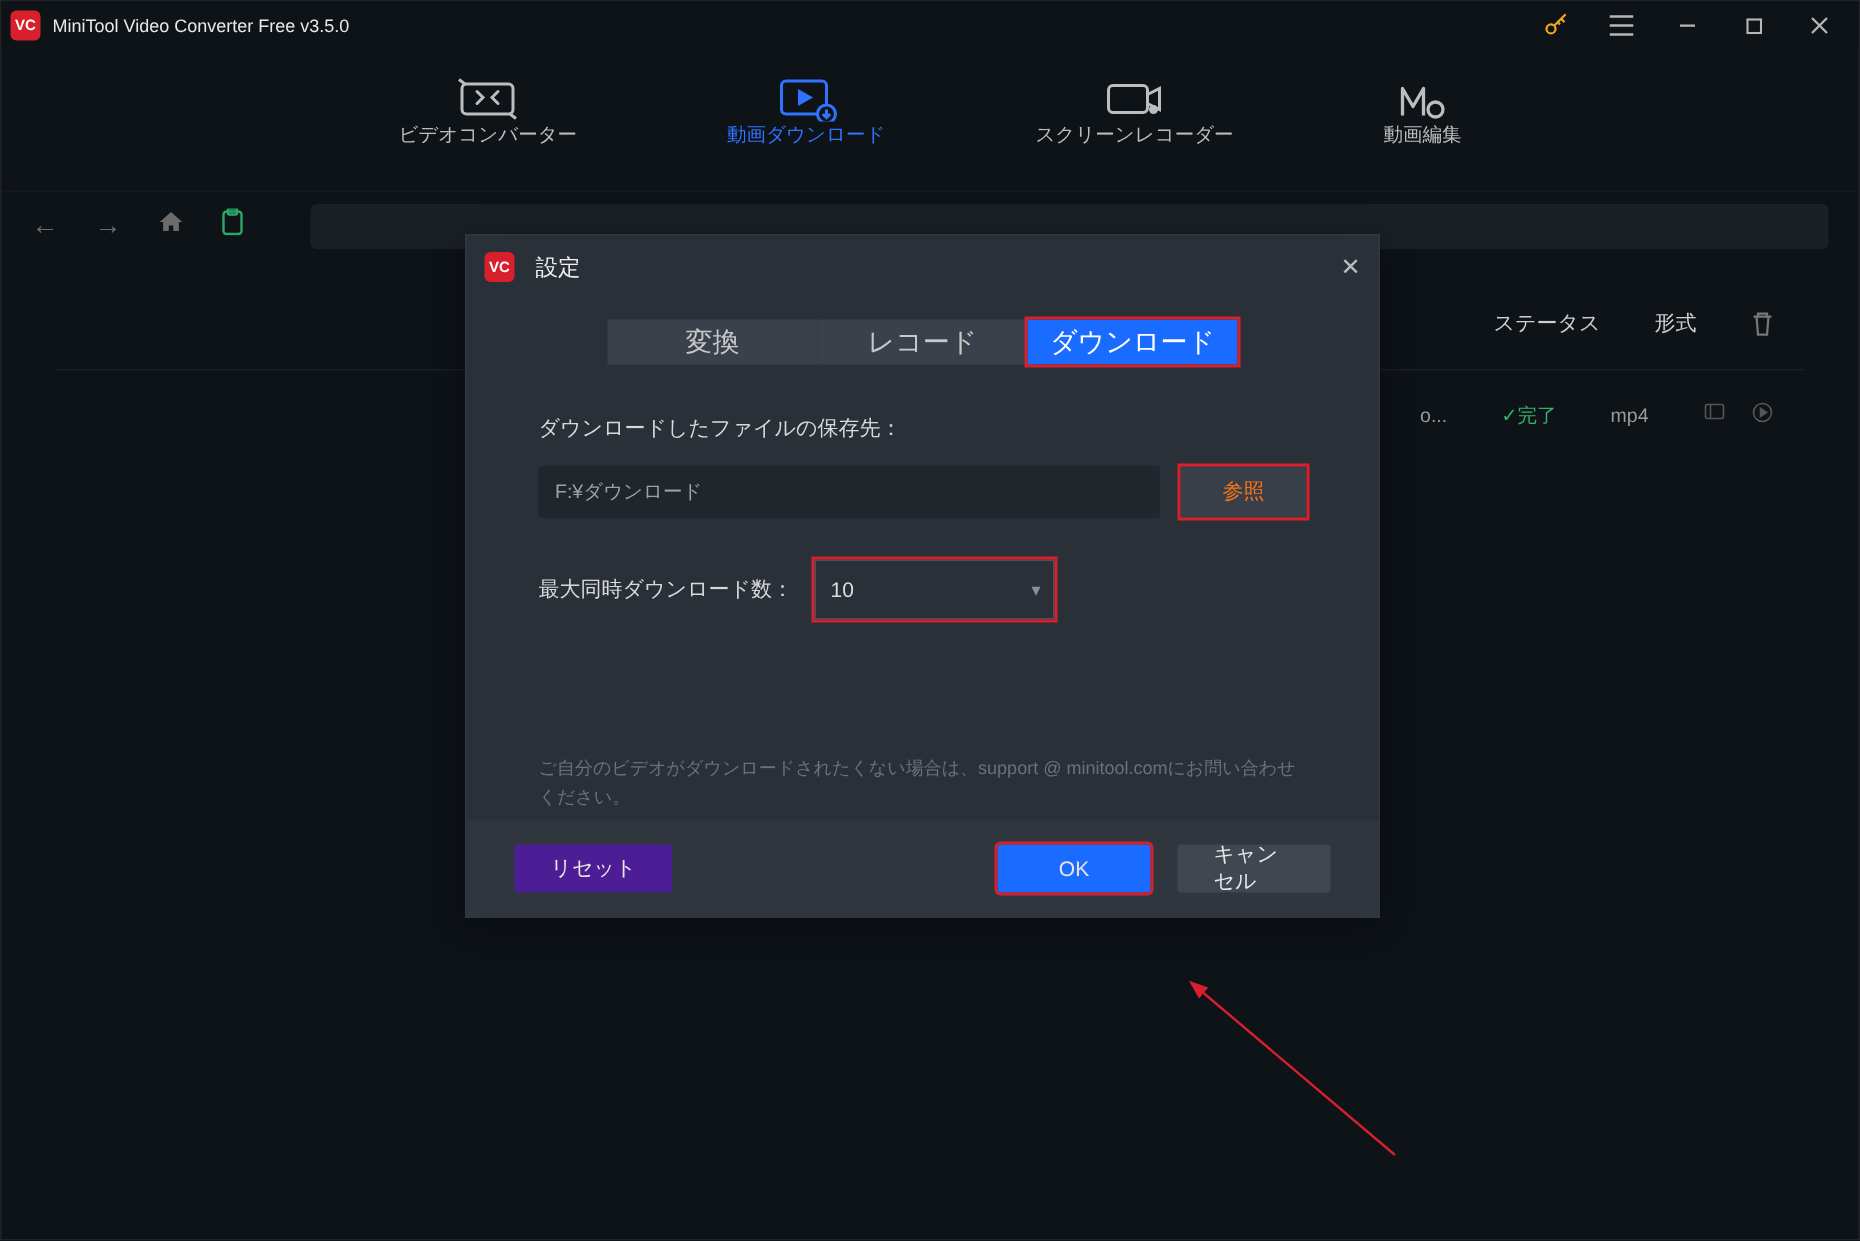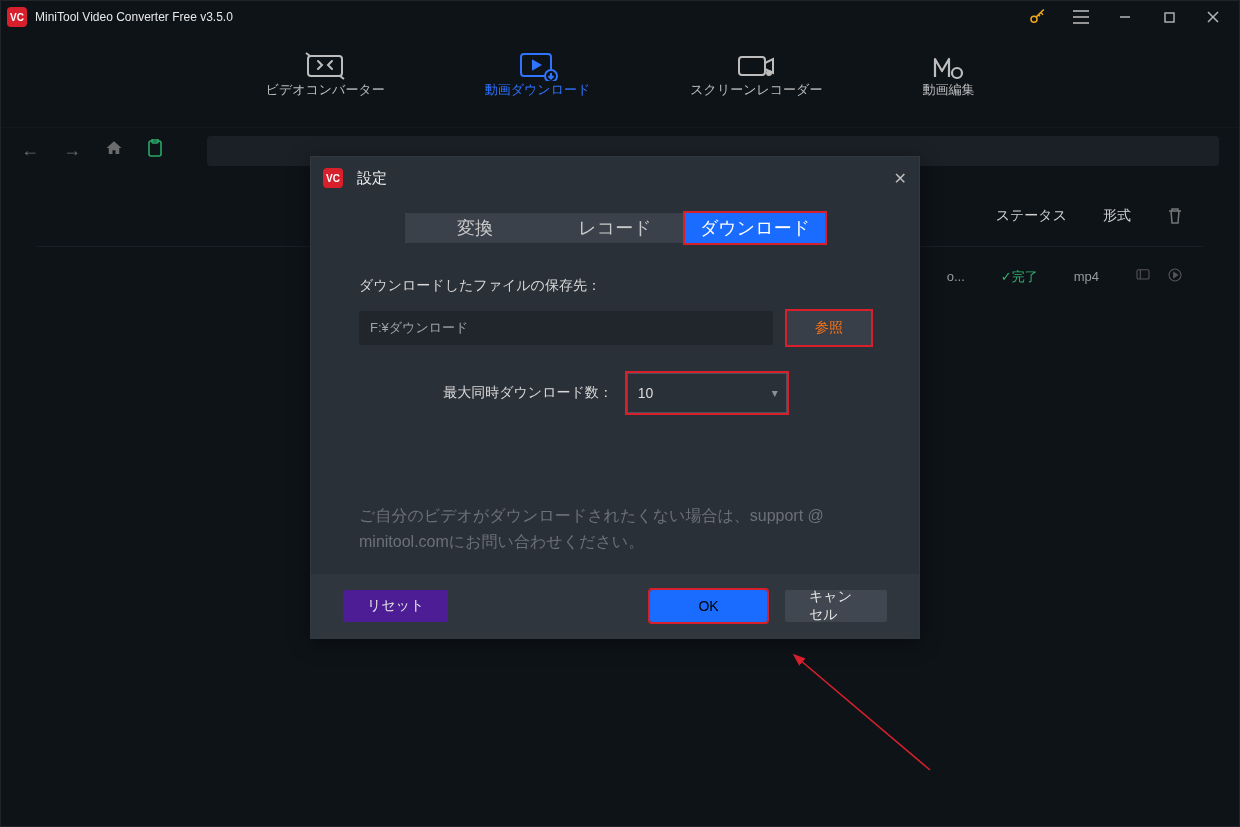--- a/index.html
+++ b/index.html
@@ -32,31 +32,31 @@
 .modal { position:absolute; left:310px; top:156px; width:610px; background:#2a3038; border:1px solid #32383f; box-shadow:0 4px 20px rgba(0,0,0,.4); }
 .modal-head { height:42px; display:flex; align-items:center; padding:0 12px; }
 .modal-head .appicon { width:20px; height:20px; }
 .modal-title { font-size:15px; color:#f0f0f0; margin-left:6px; }
 .modal-close { margin-left:auto; color:#bbb; font-size:16px; cursor:pointer; }
 .tabs { display:flex; justify-content:center; margin:14px 0 34px 0; }
 .tab { width:140px; height:30px; display:flex; align-items:center; justify-content:center; background:#3a414b; color:#c8c8c8; font-size:18px; cursor:pointer; }
 .tab.active { background:#196cff; color:#fff; outline:2px solid #d7202b; outline-offset:0; }
 .modal-body { padding:0 48px; }
 .label { font-size:14px; color:#d8d8d8; margin-bottom:16px; }
-.row { display:flex; align-items:center; gap:14px; margin-bottom:28px;justify-content:center; }
+.row { display:flex; align-items:center; gap:14px; margin-bottom:28px; }
 .pathbox { flex:1; height:34px; background:#21262c; border:1px solid #21262c; color:#9da2a8; font-size:13px; padding:0 10px; display:flex; align-items:center; }
 .browse { width:84px; height:34px; background:#393f48; color:#f97316; font-size:14px; display:flex; align-items:center; justify-content:center; cursor:pointer; outline:2px solid #d7202b; }
 .sublabel { color:#d8d8d8; font-size:14px; }
 .select { position:relative; width:160px; height:40px; background:#2a3038; border:1px solid #4a525d; outline:2px solid #d7202b; color:#dcdcdc; font-size:14px; padding:0 10px; display:flex; align-items:center; cursor:pointer; }
 .select::after { content:"▾"; position:absolute; right:8px; color:#8b919a; font-size:12px; }
-.note { color:#6b7178; font-size:16px; line-height:1.6; margin-top:90px; margin-bottom:20px; }
+.note { color:#6b7178; font-size:12px; line-height:1.6; margin-top:90px; margin-bottom:6px; }
 .modal-foot { background:#30363e; padding:16px 32px; display:flex; align-items:center; }
 .btn { height:32px; padding:0 24px; display:flex; align-items:center; justify-content:center; font-size:14px; cursor:pointer; border-radius:2px; }
 .btn-reset { background:#4c1d95; color:#e6e6e6; }
-.btn-ok { background:#196cff; color:#000000; width:117px; outline:2px solid #d7202b; margin-left:auto; }
+.btn-ok { background:#196cff; color:#e5e5e5; width:102px; outline:2px solid #d7202b; margin-left:auto; }
 .btn-cancel { background:#414750; color:#e6e6e6; width:102px; margin-left:18px; }
 
 .arrow { position:absolute; left:790px; top:650px; pointer-events:none; }
 </style>
 </head>
 <body>
 
 <div class="app">
 
   <div class="titlebar">

